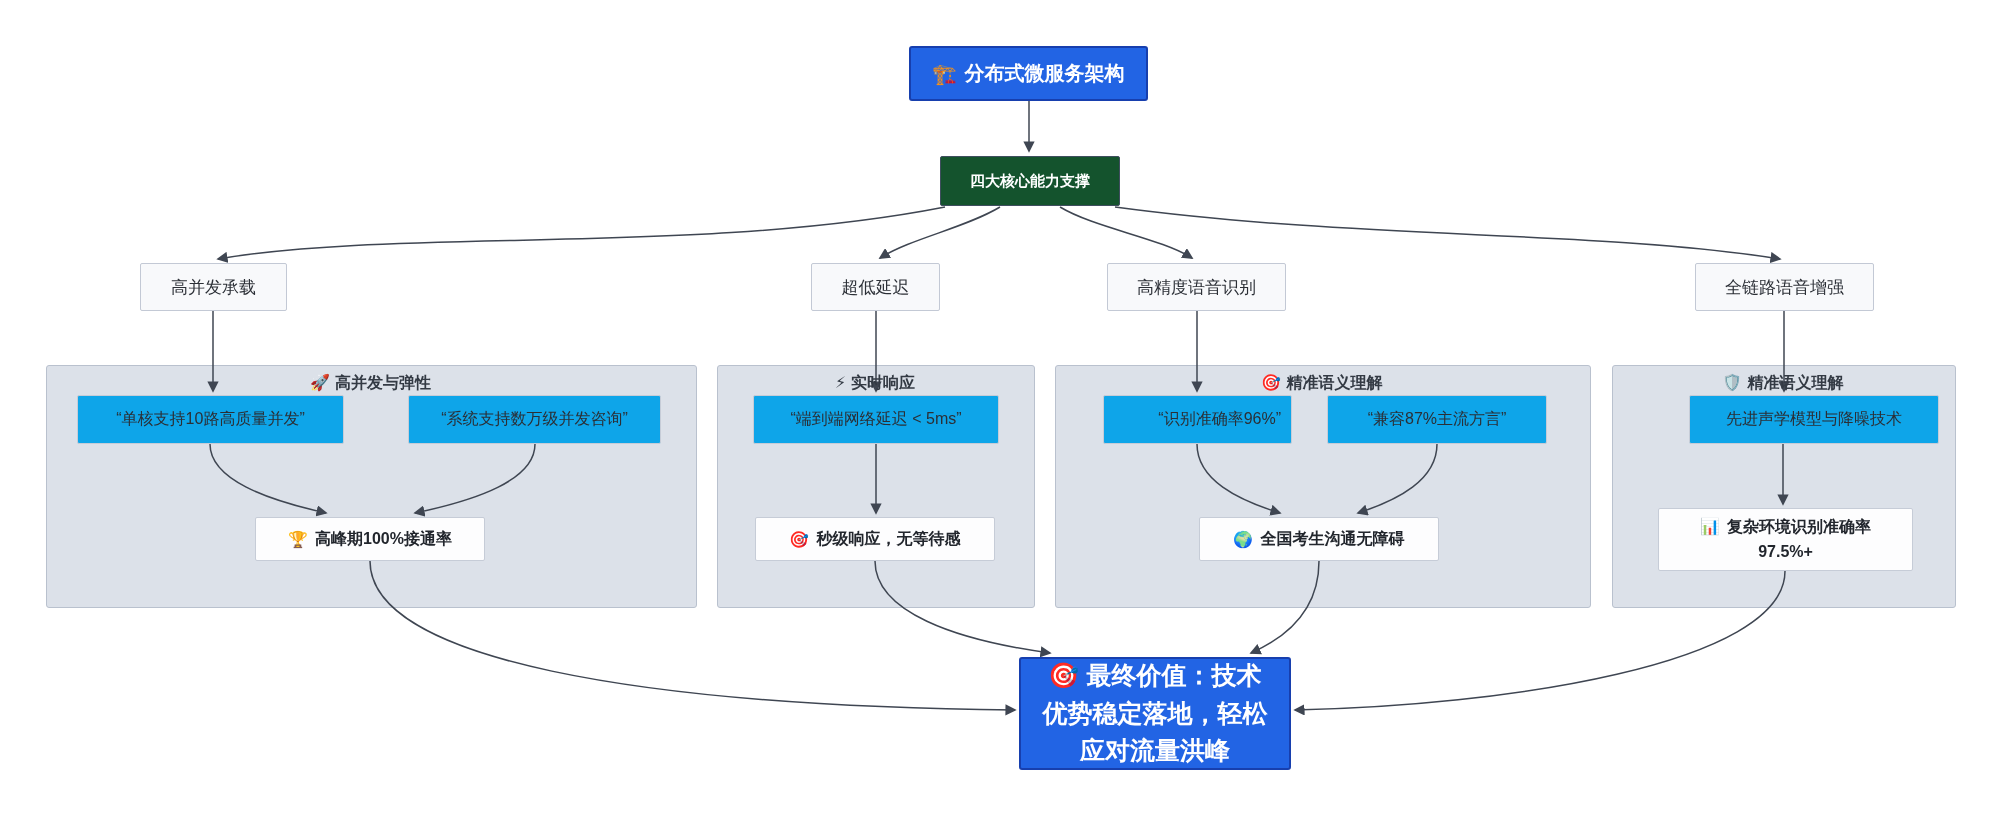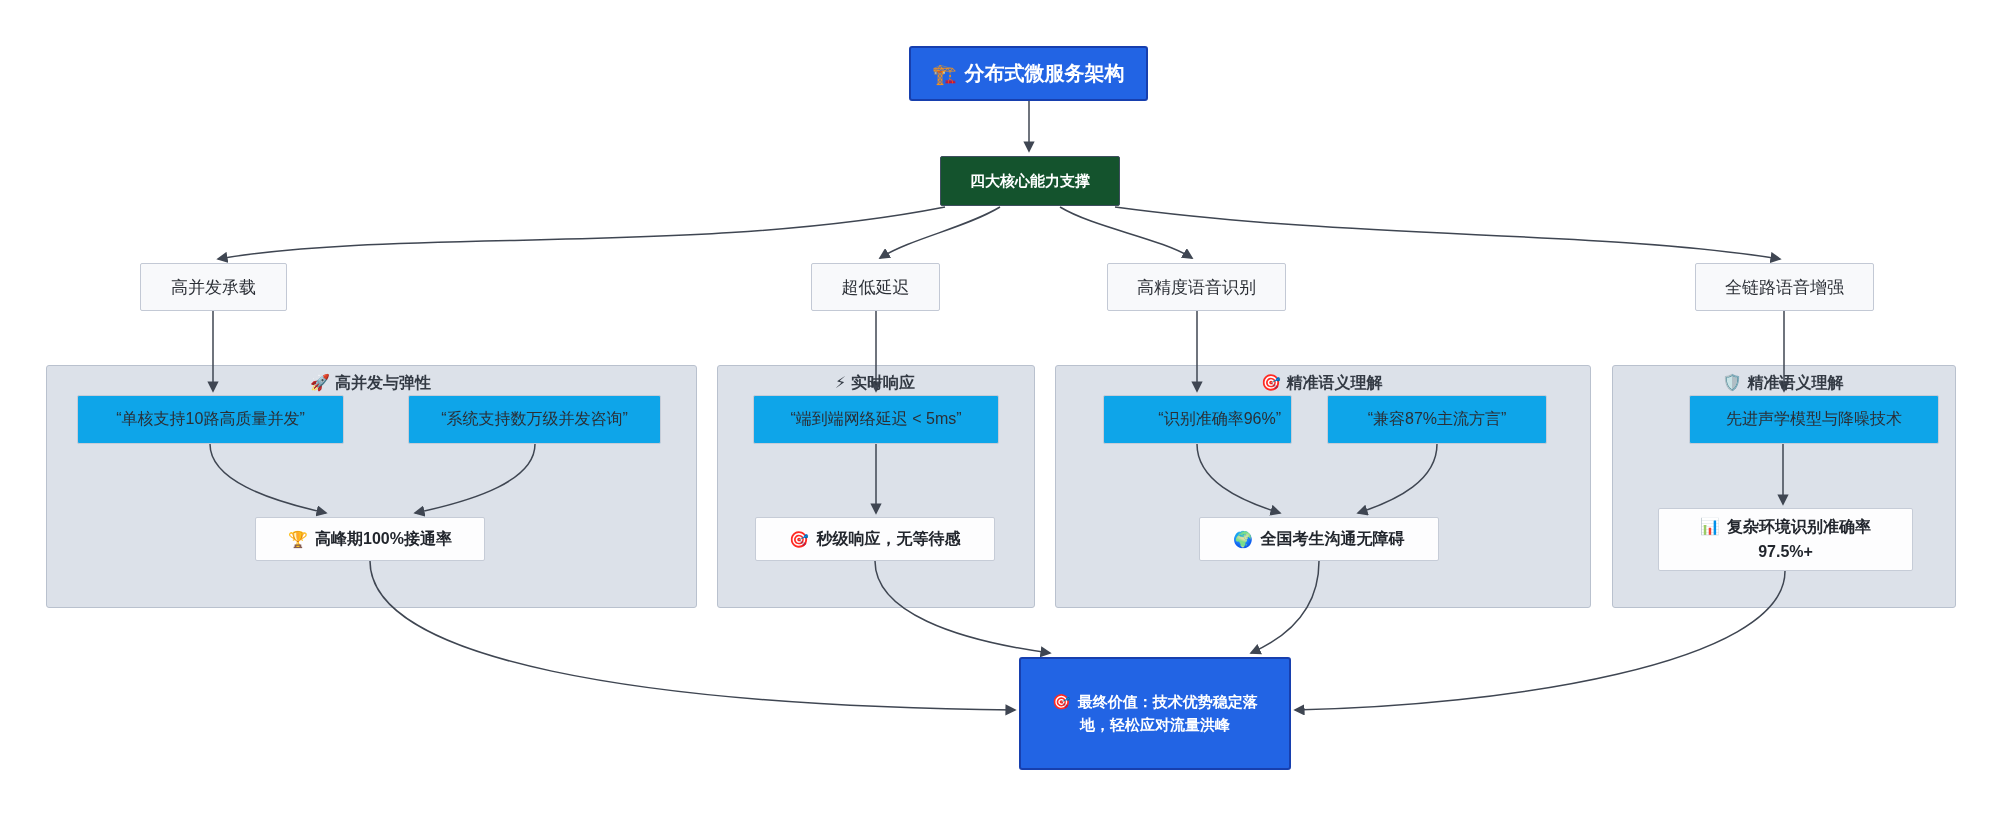--- a/index.html
+++ b/index.html
@@ -12,21 +12,21 @@
   .node      { position:absolute; z-index:2; display:flex; align-items:center; justify-content:center; text-align:center; box-sizing:border-box; }
   .cluster-title { position:absolute; z-index:2; text-align:center; font-size:16px; font-weight:600; color:#333a44; }
 
   .edge { fill:none; stroke:#3f4652; stroke-width:1.5; }
 
   .root-box, .final-box {
     background:#2264e4; border:2px solid #173fae; border-radius:3px;
     color:#ffffff; font-weight:bold;
   }
   .root-box { font-size:20px; }
-  .final-box { font-size:15px; line-height:1.5; padding:10px 18px; }
+  .final-box { font-size:25px; line-height:1.5; padding:10px 18px; }
 
   .hub-box {
     background:#14532d; border:1px solid #3f4e5e; border-radius:2px;
     color:#ffffff; font-size:15px; font-weight:600;
   }
 
   .branch-box {
     background:#f8f9fb; border:1px solid #c3c9d5; border-radius:2px;
     color:#2b2f36; font-size:17px;
   }

